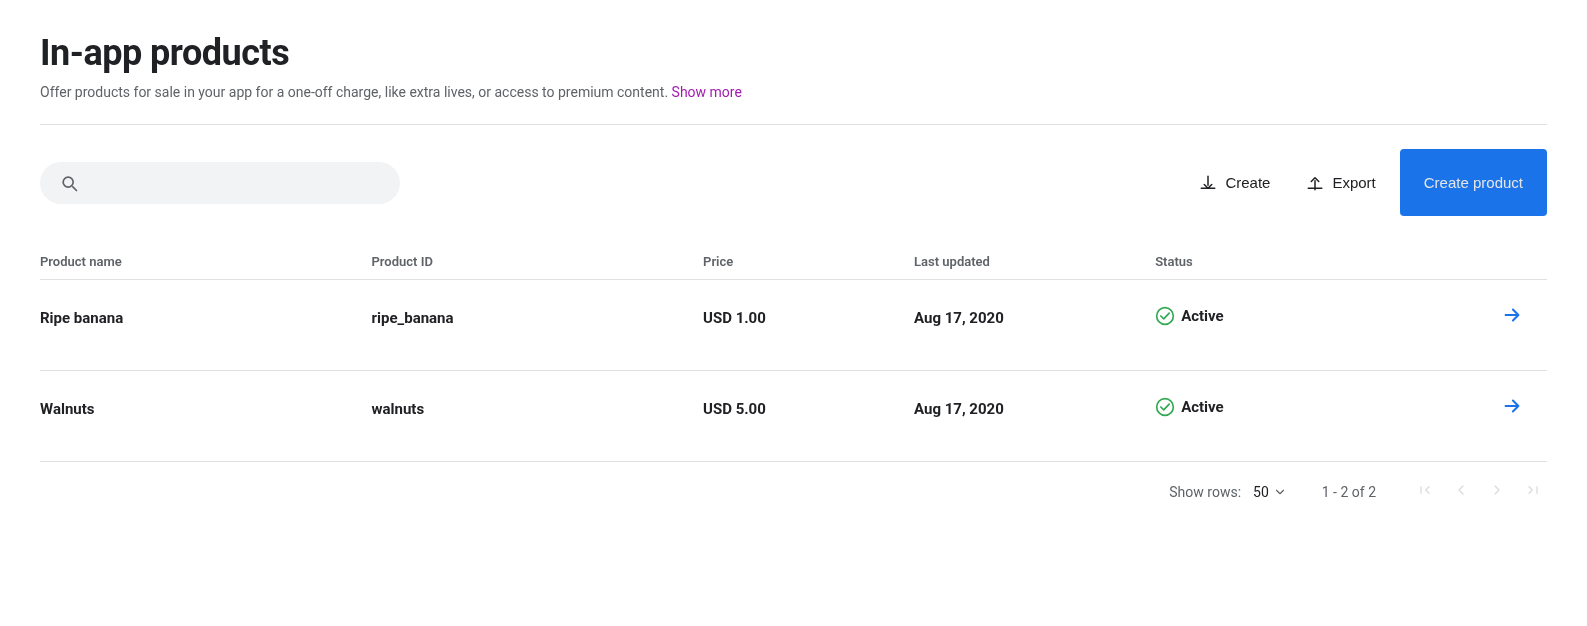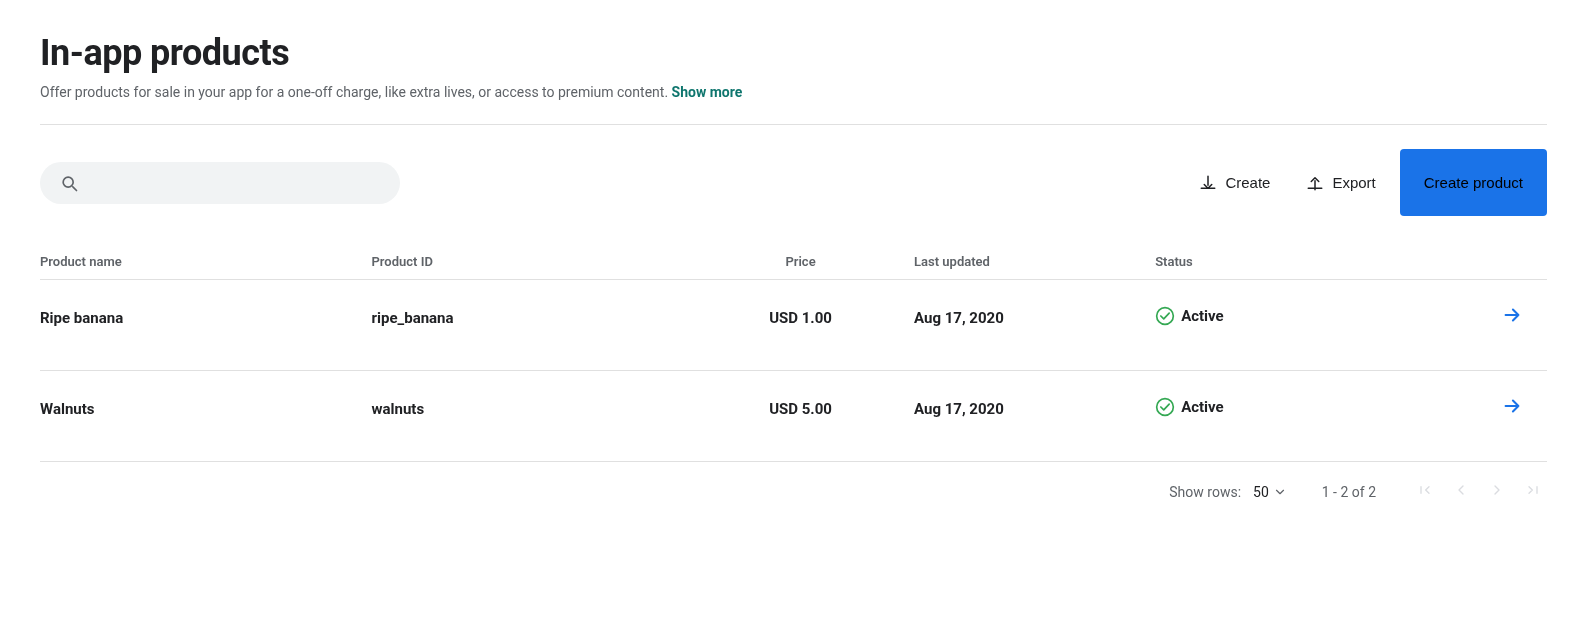--- a/index.html
+++ b/index.html
@@ -19,23 +19,23 @@
       color: #202124;
       margin-bottom: 10px;
       letter-spacing: -0.5px;
     }
     .subtitle {
       font-size: 14px;
       color: #5f6368;
       margin-bottom: 24px;
     }
     .subtitle a {
-      color: #0f766e;
+      color: #a21caf;
       text-decoration: none;
-      font-weight: 700;
+      font-weight: 400;
     }
     .divider {
       border: none;
       border-top: 1px solid #e0e0e0;
       margin-bottom: 24px;
     }
     .toolbar {
       display: flex;
       align-items: center;
       gap: 12px;
@@ -74,21 +74,21 @@
       background: none;
       border: none;
       cursor: pointer;
       font-size: 15px;
       color: #202124;
       padding: 8px 12px;
       border-radius: 4px;
     }
     .create-btn {
       background: #1a73e8;
-      color: #000000;
+      color: #e5e5e5;
       border: none;
       border-radius: 4px;
       padding: 25px 24px;
       font-size: 15px;
       font-weight: 500;
       cursor: pointer;
     }
 
     
     .table-wrap { width: 100%; }
@@ -111,21 +111,21 @@
     }
     tbody td {
       padding: 20px 16px 34px 0;
       font-size: 15px;
       color: #202124;
       vertical-align: middle;
       font-weight: bold;
     }
     .col-name { width: 22%; }
     .col-id   { width: 22%; }
-    .col-price { width: 14%; text-align: center; }
+    .col-price { width: 14%; text-align: left; }
     .col-updated { width: 16%; text-align: left; }
     .col-status { width: 18%; text-align: left; }
     .col-arrow { width: 8%; text-align: right; }
 
     .status-active {
       display: inline-flex;
       align-items: center;
       gap: 6px;
       color: #202124;
       font-size: 15px;

